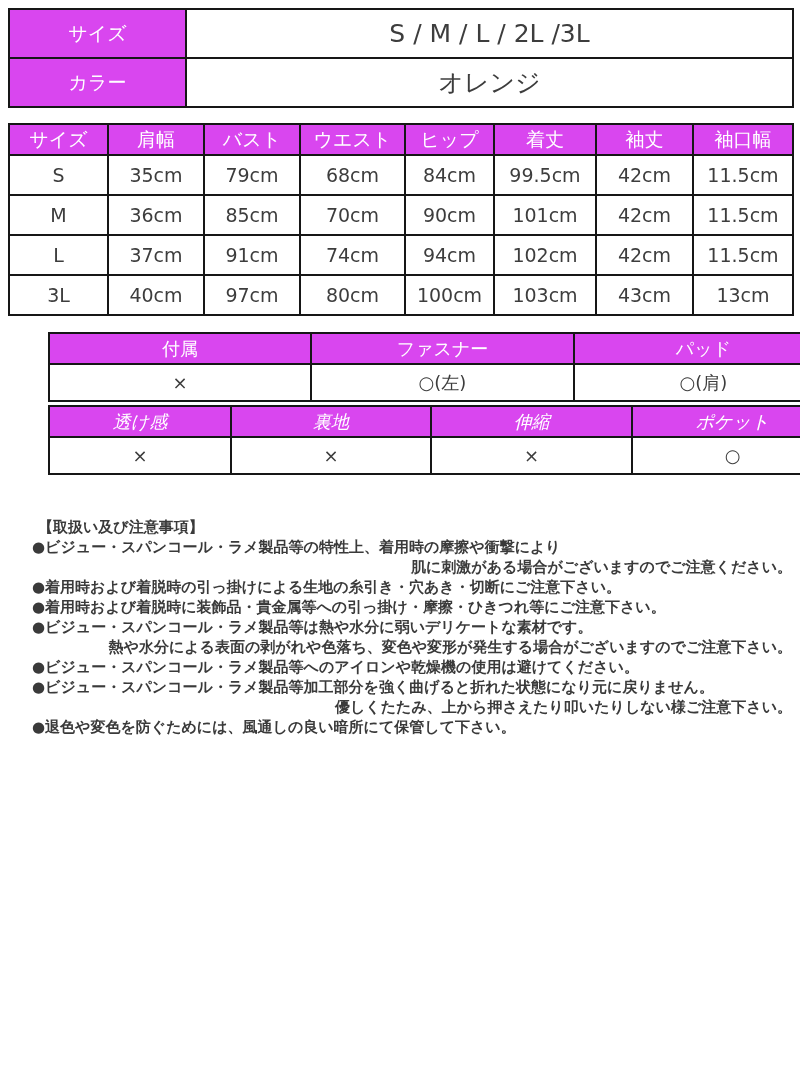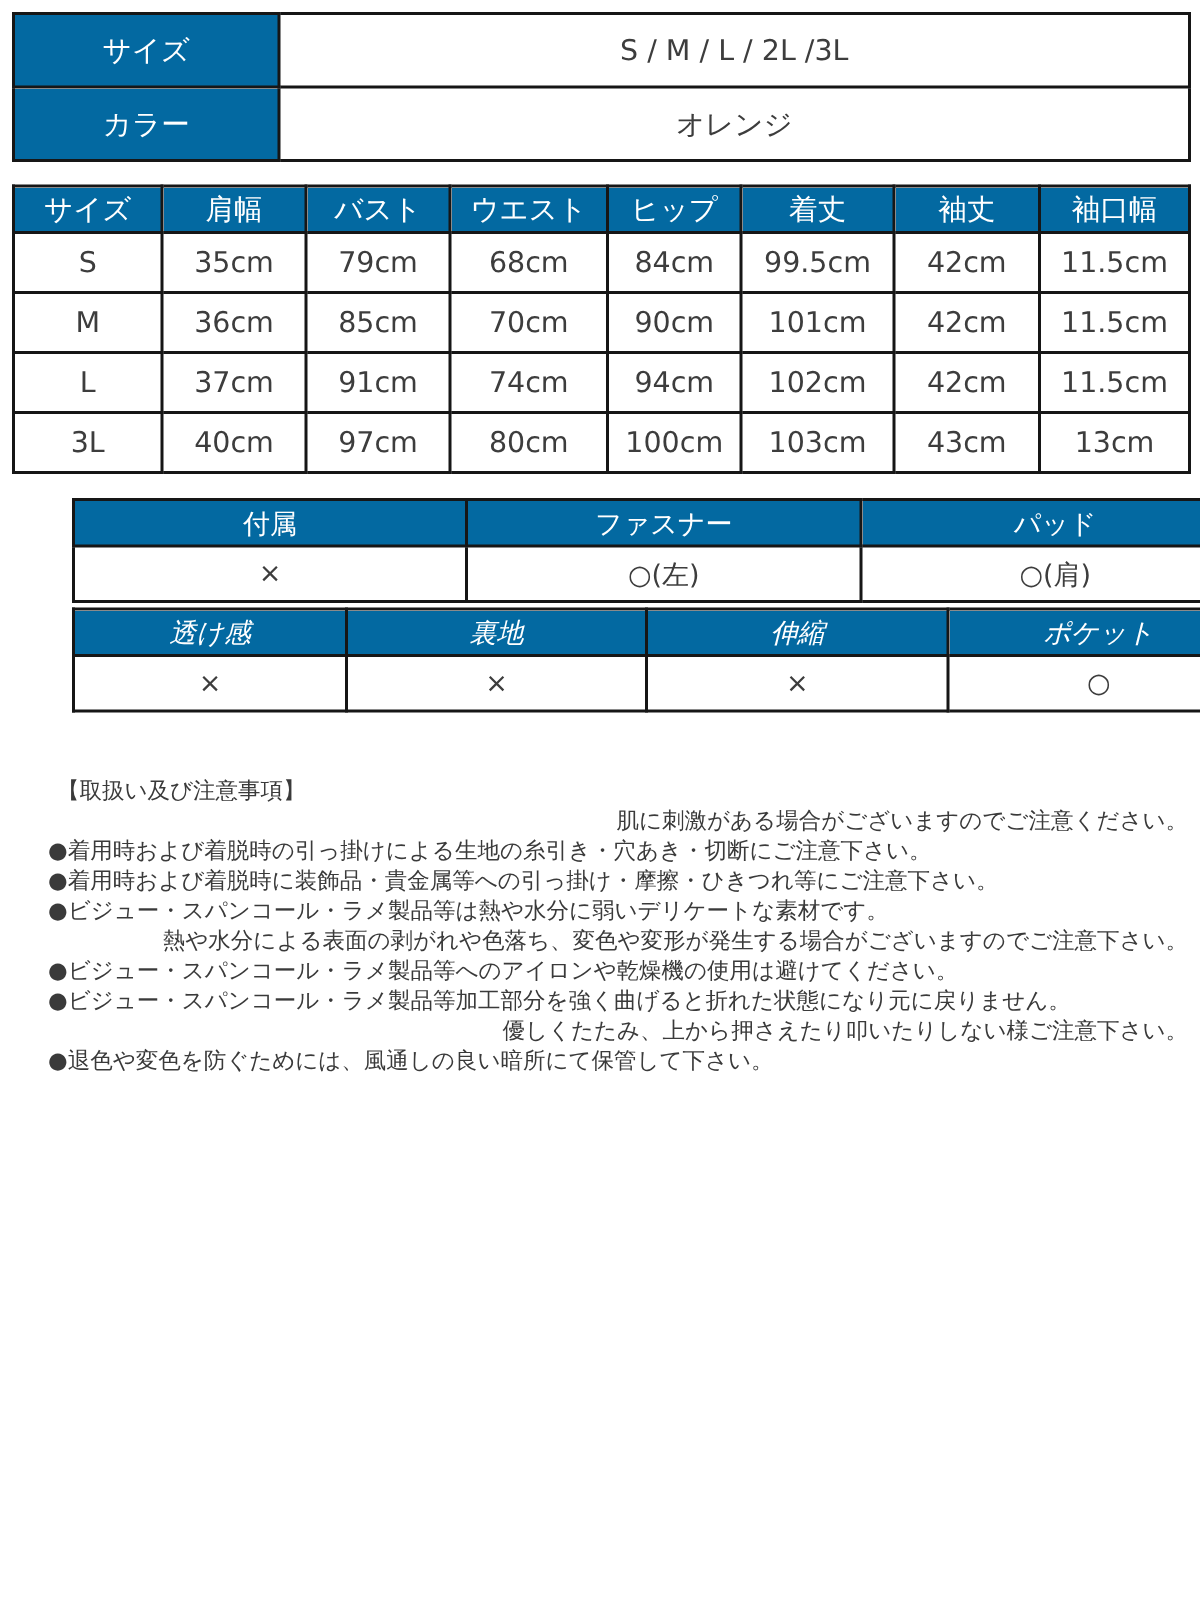--- a/index.html
+++ b/index.html
@@ -18,47 +18,48 @@
   }
   td, th {
     border: 2px solid #161616;
     text-align: center;
     vertical-align: middle;
     font-weight: normal;
     overflow: hidden;
     white-space: nowrap;
   }
   .hdr {
-    background: #0369a1;
+    background: #d946ef;
     color: #ffffff;
     text-align: center;
   }
 
   
   .spec-table { margin-bottom: 15px; }
-  .spec-table td { height: 49px; font-size: 19px; }
+  .spec-table td { height: 49px; font-size: 25px; }
   .spec-table .hdr { font-size: 19px; }
 
   
   .size-table { margin-bottom: 16px; }
   .size-table th { height: 31px; font-size: 19px; }
   .size-table td { height: 40px; font-size: 19px; }
 
   
   .feat-table { margin-bottom: 3px; margin-left: 40px; }
   .feat-table th { height: 31px; font-size: 18px; }
   .feat-table td { height: 37px; font-size: 18px; }
   .feat-table-last { margin-bottom: 0; font-style: italic; }
 
   
   .notes {
     margin-top: 42px;
     font-size: 15px;
     line-height: 20px;
     color: #3a3a3a;
+    font-weight: bold;
   }
   .nt-title  { padding-left: 30px; }
   .nt-bullet { padding-left: 24px; }
   .nt-wrap   { padding-left: 6px; text-align: right; }
   .note-line { white-space: nowrap; }
 </style>
 </head>
 <body>
 
 <div class="page">
@@ -183,20 +184,21 @@
       <td>×</td>
       <td>×</td>
       <td>×</td>
       <td>○</td>
     </tr>
   </tbody>
     </table>
 
   <div class="notes">
     <div class="note-line nt-title">【取扱い及び注意事項】</div>
+    <div class="note-line nt-bullet">●ビジュー・スパンコール・ラメ製品等の特性上、着用時の摩擦や衝撃により</div>
     <div class="note-line nt-wrap">肌に刺激がある場合がございますのでご注意ください。</div>
     <div class="note-line nt-bullet">●着用時および着脱時の引っ掛けによる生地の糸引き・穴あき・切断にご注意下さい。</div>
     <div class="note-line nt-bullet">●着用時および着脱時に装飾品・貴金属等への引っ掛け・摩擦・ひきつれ等にご注意下さい。</div>
     <div class="note-line nt-bullet">●ビジュー・スパンコール・ラメ製品等は熱や水分に弱いデリケートな素材です。</div>
     <div class="note-line nt-wrap">熱や水分による表面の剥がれや色落ち、変色や変形が発生する場合がございますのでご注意下さい。</div>
     <div class="note-line nt-bullet">●ビジュー・スパンコール・ラメ製品等へのアイロンや乾燥機の使用は避けてください。</div>
     <div class="note-line nt-bullet">●ビジュー・スパンコール・ラメ製品等加工部分を強く曲げると折れた状態になり元に戻りません。</div>
     <div class="note-line nt-wrap">優しくたたみ、上から押さえたり叩いたりしない様ご注意下さい。</div>
     <div class="note-line nt-bullet">●退色や変色を防ぐためには、風通しの良い暗所にて保管して下さい。</div>
   </div>

